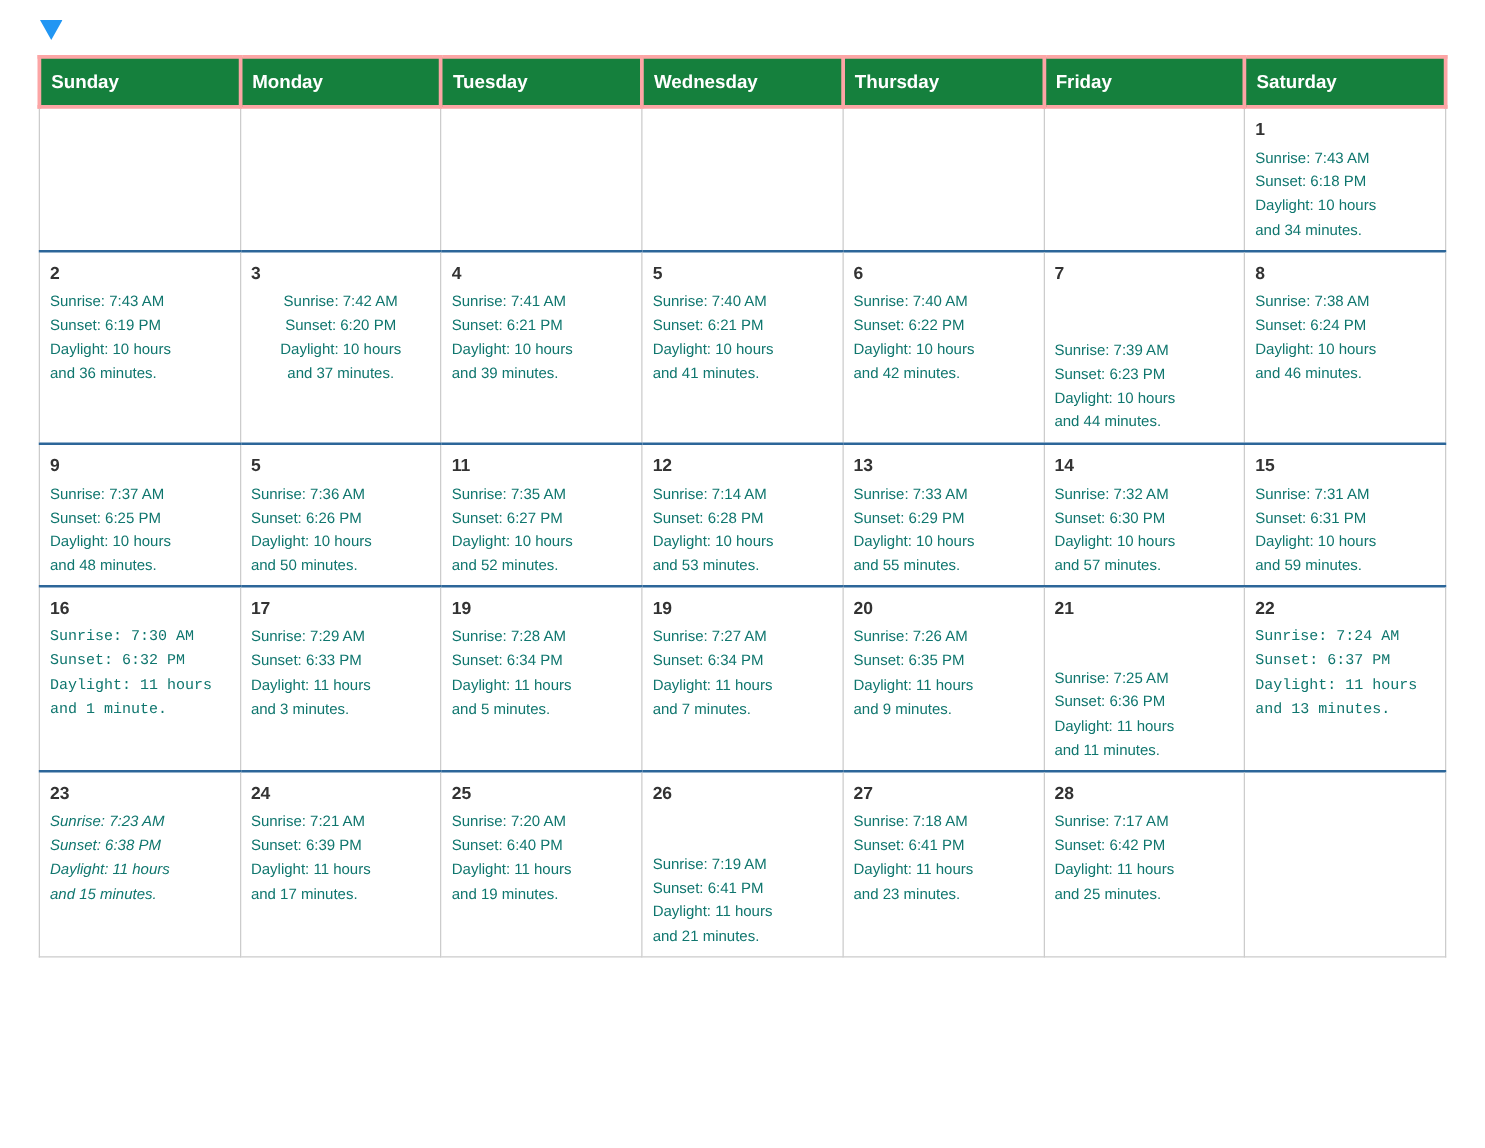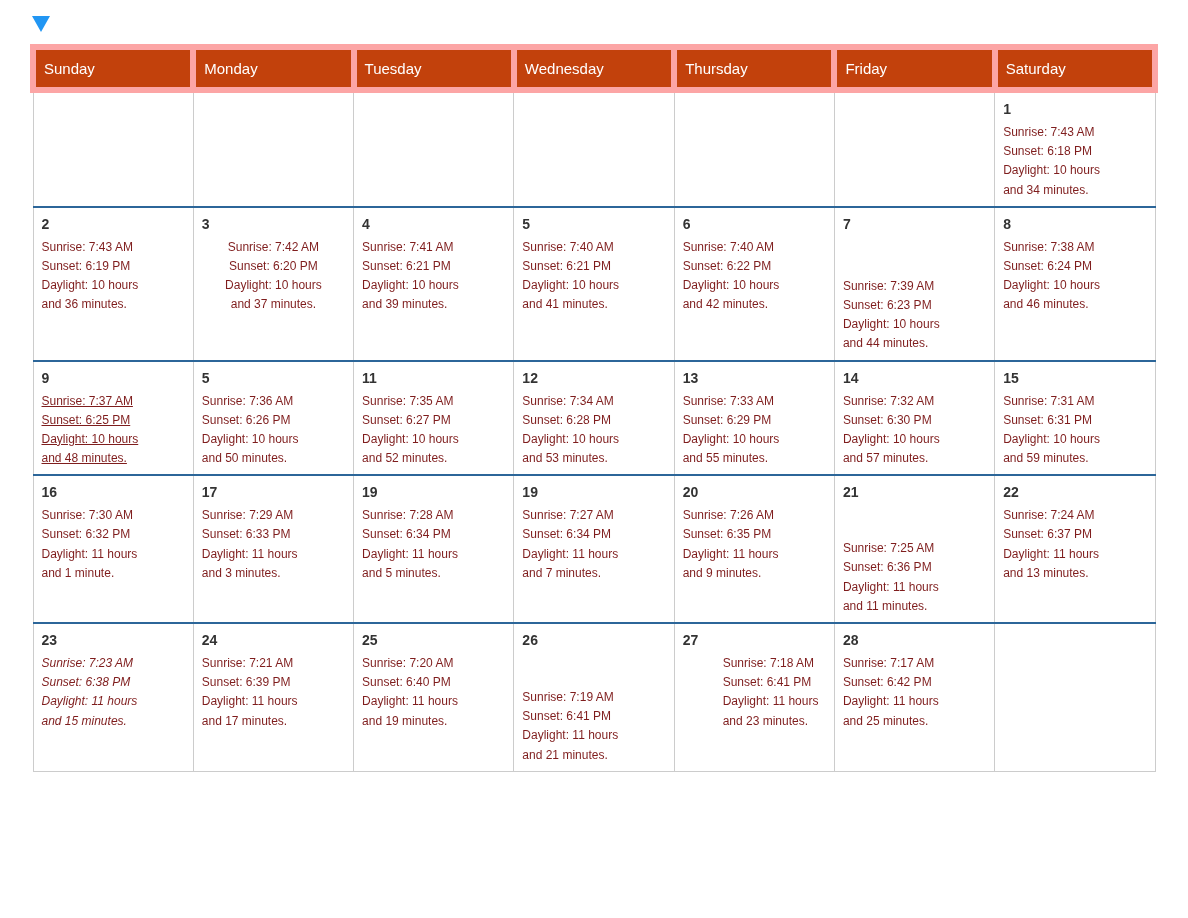--- a/index.html
+++ b/index.html
@@ -47,47 +47,47 @@
       font-size: 18px;
       color: #555;
       margin-top: 4px;
     }
     .calendar {
       width: 100%;
       border-collapse: collapse;
       border: 1px solid #ccc;
     }
     .calendar th {
-      background-color: #c2410c;
+      background-color: #15803d;
       color: #fff;
       padding: 10px 8px;
       font-size: 15px;
-      font-weight: normal;
-      border: 6px solid #fca5a5;
+      font-weight: bold;
+      border: 3px solid #fca5a5;
       text-align: left;
     }
     .calendar td {
       vertical-align: top;
       border: 1px solid #ccc;
       padding: 6px 8px;
       font-size: 12px;
       line-height: 1.5;
       width: 14.28%;
       min-height: 100px;
       height: 100px;
     }
     .day-number {
       font-size: 14px;
       font-weight: bold;
       display: block;
       margin-bottom: 3px;
     }
     .day-info {
       font-size: 12px;
-      color: #7f1d1d;
+      color: #0f766e;
       line-height: 1.6;
     }
     .empty-cell {
       background: #fff;
     }
     .row-border-top td {
       border-top: 2px solid #2c6699;
     }
   </style>
 </head>
@@ -186,42 +186,42 @@
           <span class="day-number">8</span>
           <div class="day-info" style="white-space: pre-line;">Sunrise: 7:38 AM
 Sunset: 6:24 PM
 Daylight: 10 hours
 and 46 minutes.</div>
         </td>
       </tr>
       <tr class="row-border-top">
         <td>
           <span class="day-number">9</span>
-          <div class="day-info" style="white-space: pre-line; text-decoration: underline;">Sunrise: 7:37 AM
+          <div class="day-info" style="white-space: pre-line;">Sunrise: 7:37 AM
 Sunset: 6:25 PM
 Daylight: 10 hours
 and 48 minutes.</div>
         </td>
         <td>
           <span class="day-number">5</span>
           <div class="day-info" style="white-space: pre-line;">Sunrise: 7:36 AM
 Sunset: 6:26 PM
 Daylight: 10 hours
 and 50 minutes.</div>
         </td>
         <td>
           <span class="day-number">11</span>
           <div class="day-info" style="white-space: pre-line;">Sunrise: 7:35 AM
 Sunset: 6:27 PM
 Daylight: 10 hours
 and 52 minutes.</div>
         </td>
         <td>
           <span class="day-number">12</span>
-          <div class="day-info" style="white-space: pre-line;">Sunrise: 7:34 AM
+          <div class="day-info" style="white-space: pre-line;">Sunrise: 7:14 AM
 Sunset: 6:28 PM
 Daylight: 10 hours
 and 53 minutes.</div>
         </td>
         <td>
           <span class="day-number">13</span>
           <div class="day-info" style="white-space: pre-line;">Sunrise: 7:33 AM
 Sunset: 6:29 PM
 Daylight: 10 hours
 and 55 minutes.</div>
@@ -237,21 +237,21 @@
           <span class="day-number">15</span>
           <div class="day-info" style="white-space: pre-line;">Sunrise: 7:31 AM
 Sunset: 6:31 PM
 Daylight: 10 hours
 and 59 minutes.</div>
         </td>
       </tr>
       <tr class="row-border-top">
         <td>
           <span class="day-number">16</span>
-          <div class="day-info" style="white-space: pre-line;">Sunrise: 7:30 AM
+          <div class="day-info" style="white-space: pre-line; font-family: Liberation Mono, monospace;">Sunrise: 7:30 AM
 Sunset: 6:32 PM
 Daylight: 11 hours
 and 1 minute.</div>
         </td>
         <td>
           <span class="day-number">17</span>
           <div class="day-info" style="white-space: pre-line;">Sunrise: 7:29 AM
 Sunset: 6:33 PM
 Daylight: 11 hours
 and 3 minutes.</div>
@@ -279,21 +279,21 @@
         </td>
         <td>
           <span class="day-number">21</span>
           <div class="day-info" style="white-space: pre-line; margin-top: 36px;">Sunrise: 7:25 AM
 Sunset: 6:36 PM
 Daylight: 11 hours
 and 11 minutes.</div>
         </td>
         <td>
           <span class="day-number">22</span>
-          <div class="day-info" style="white-space: pre-line;">Sunrise: 7:24 AM
+          <div class="day-info" style="white-space: pre-line; font-family: Liberation Mono, monospace;">Sunrise: 7:24 AM
 Sunset: 6:37 PM
 Daylight: 11 hours
 and 13 minutes.</div>
         </td>
       </tr>
       <tr class="row-border-top">
         <td>
           <span class="day-number">23</span>
           <div class="day-info" style="white-space: pre-line; font-style: italic;">Sunrise: 7:23 AM
 Sunset: 6:38 PM
@@ -316,21 +316,21 @@
         </td>
         <td>
           <span class="day-number">26</span>
           <div class="day-info" style="white-space: pre-line; margin-top: 37px;">Sunrise: 7:19 AM
 Sunset: 6:41 PM
 Daylight: 11 hours
 and 21 minutes.</div>
         </td>
         <td>
           <span class="day-number">27</span>
-          <div class="day-info" style="white-space: pre-line; margin-left: 40px;">Sunrise: 7:18 AM
+          <div class="day-info" style="white-space: pre-line;">Sunrise: 7:18 AM
 Sunset: 6:41 PM
 Daylight: 11 hours
 and 23 minutes.</div>
         </td>
         <td>
           <span class="day-number">28</span>
           <div class="day-info" style="white-space: pre-line;">Sunrise: 7:17 AM
 Sunset: 6:42 PM
 Daylight: 11 hours
 and 25 minutes.</div>

